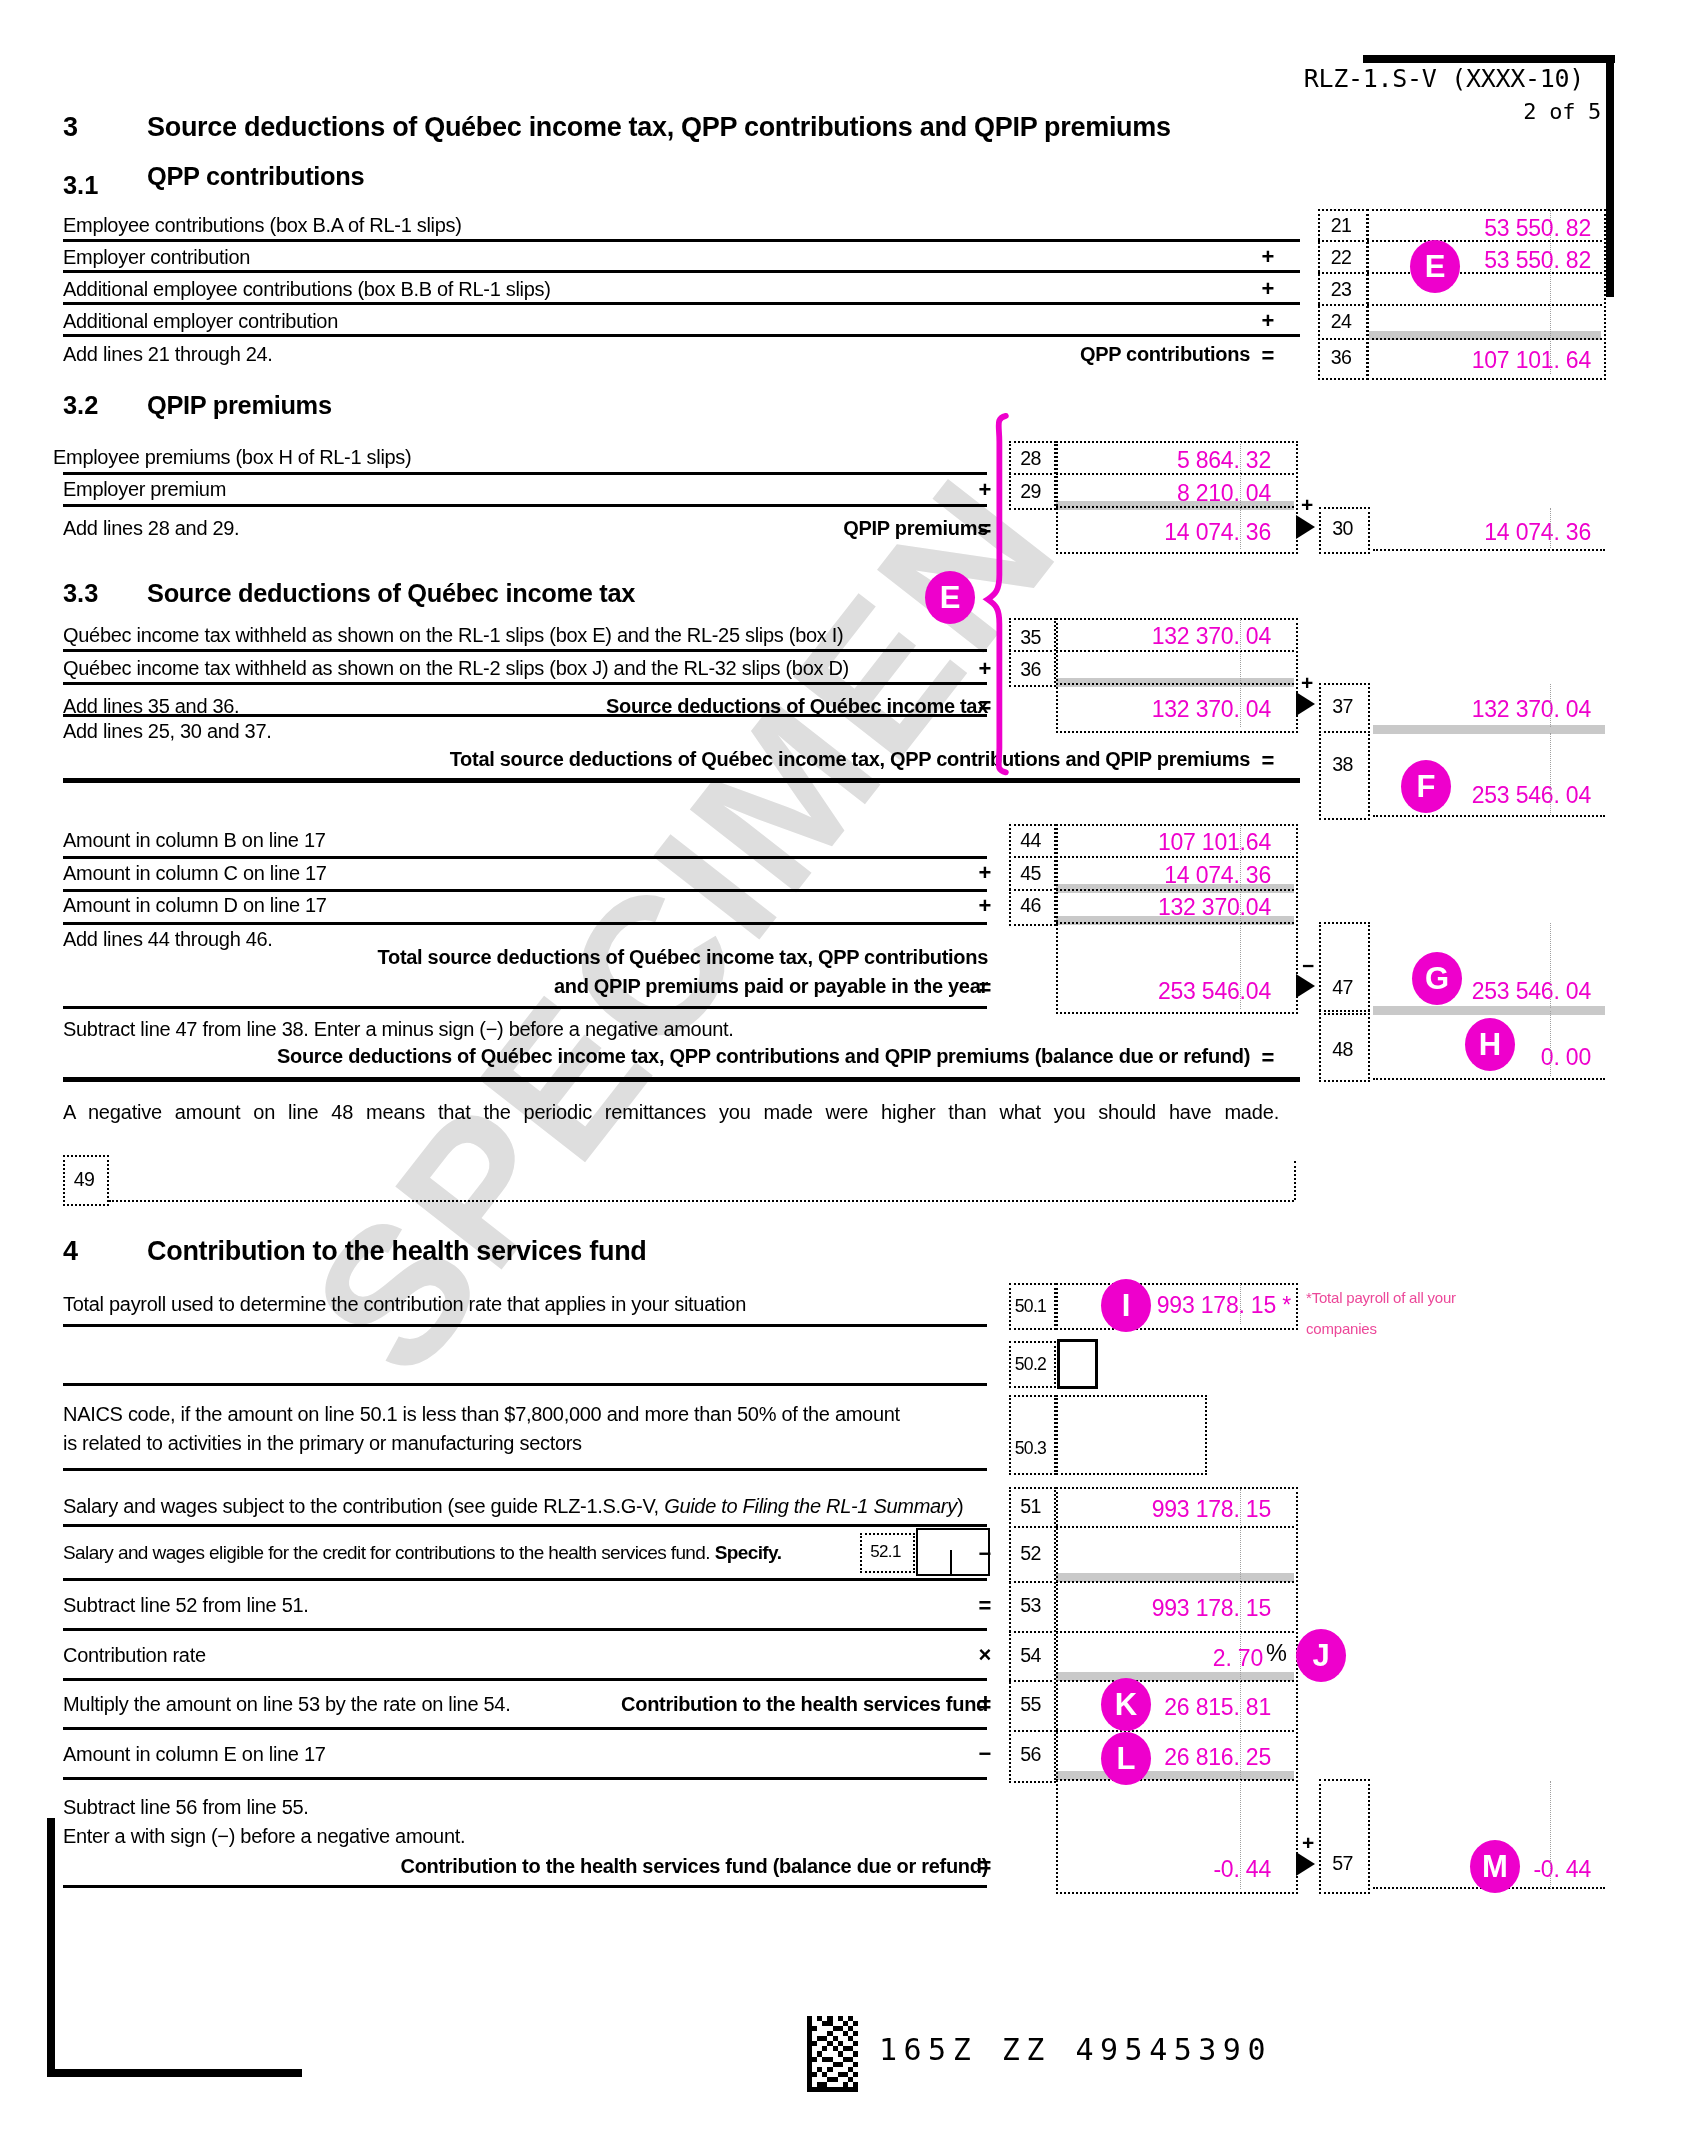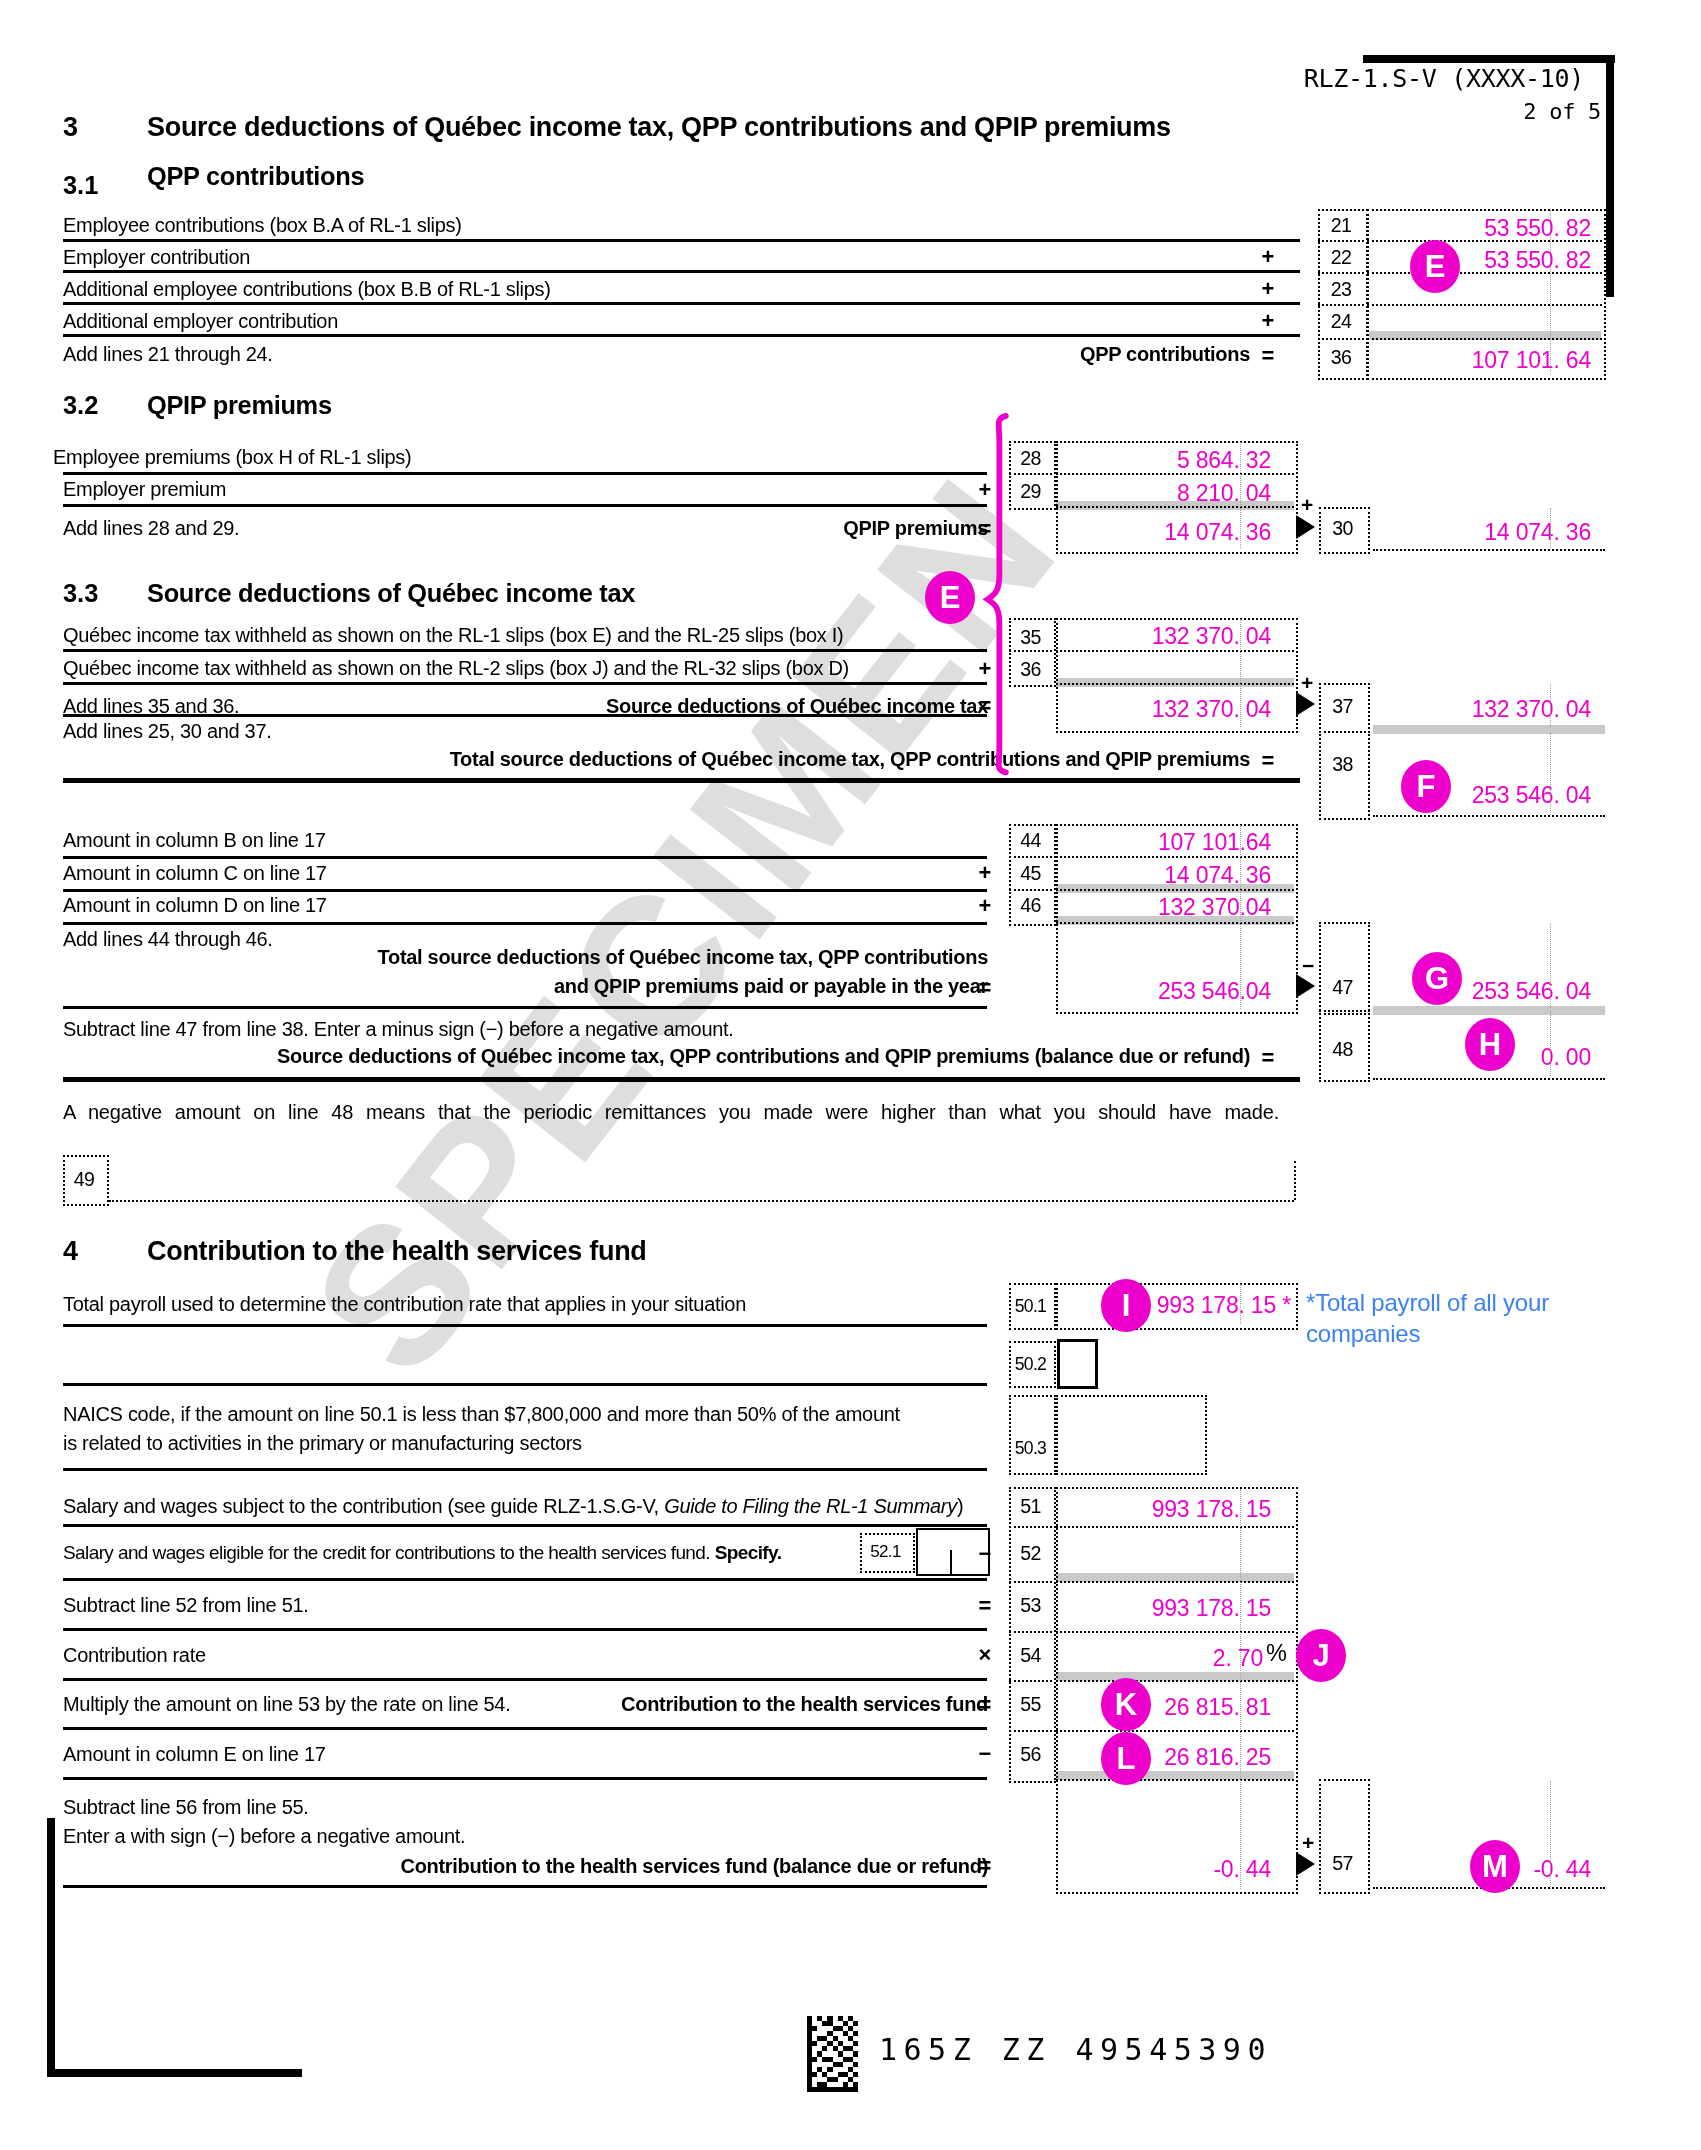--- a/index.html
+++ b/index.html
@@ -28,21 +28,21 @@
   .carry{position:absolute;font-size:21px;font-weight:bold;}
   .h-num{position:absolute;font-weight:bold;font-size:27px;}
   .h-title{position:absolute;font-weight:bold;font-size:27px;letter-spacing:-0.3px;white-space:nowrap;}
   .h2-num{position:absolute;font-weight:bold;font-size:25.4px;}
   .h2-title{position:absolute;font-weight:bold;font-size:25.4px;letter-spacing:-0.3px;white-space:nowrap;}
   .mono{font-family:"DejaVu Sans Mono",monospace;}
   .wm{position:absolute;left:98px;top:339px;width:1173px;height:1173px;display:flex;align-items:center;
       justify-content:center;transform:rotate(-52deg);font-size:196px;font-weight:bold;color:#dedede;
       letter-spacing:5.2px;z-index:0;pointer-events:none;}
   .note{position:absolute;font-size:20px;letter-spacing:-0.2px;}
-  .magnote{position:absolute;color:#3b82f6;font-size:24px;white-space:nowrap;letter-spacing:-0.2px;}
+  .magnote{position:absolute;color:#ec4899;font-size:15px;white-space:nowrap;letter-spacing:-0.2px;}
   .corner{position:absolute;background:#000;}
   .tick{position:absolute;background:#000;width:2px;}
 </style>
 </head>
 <body>
 
 <div id="page">
 
   <div class="wm">SPECIMEN</div>
 

